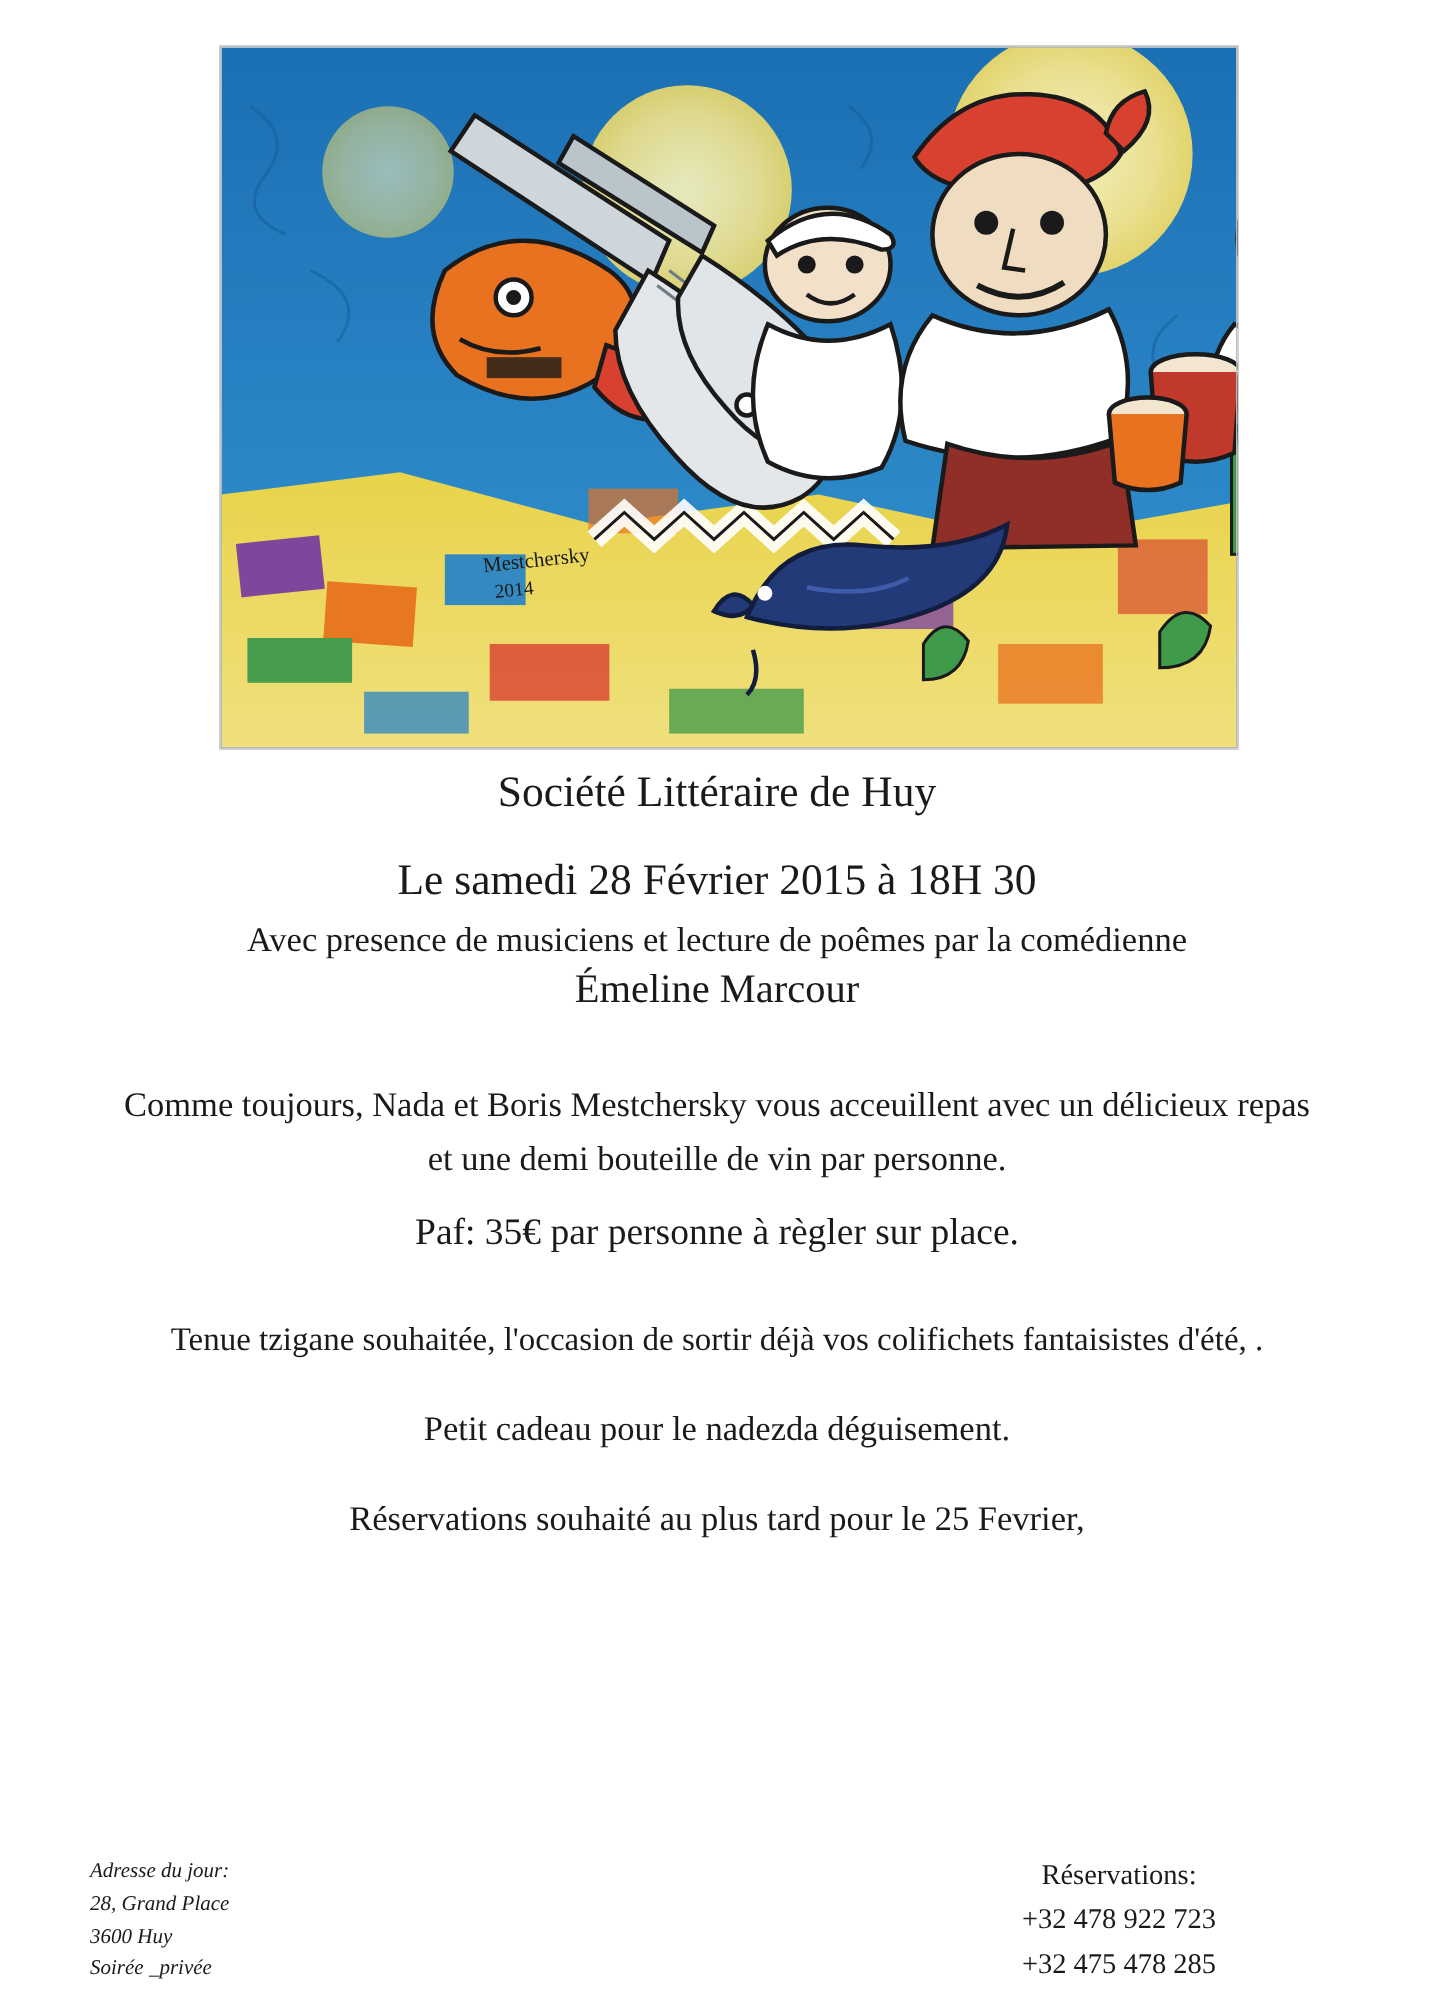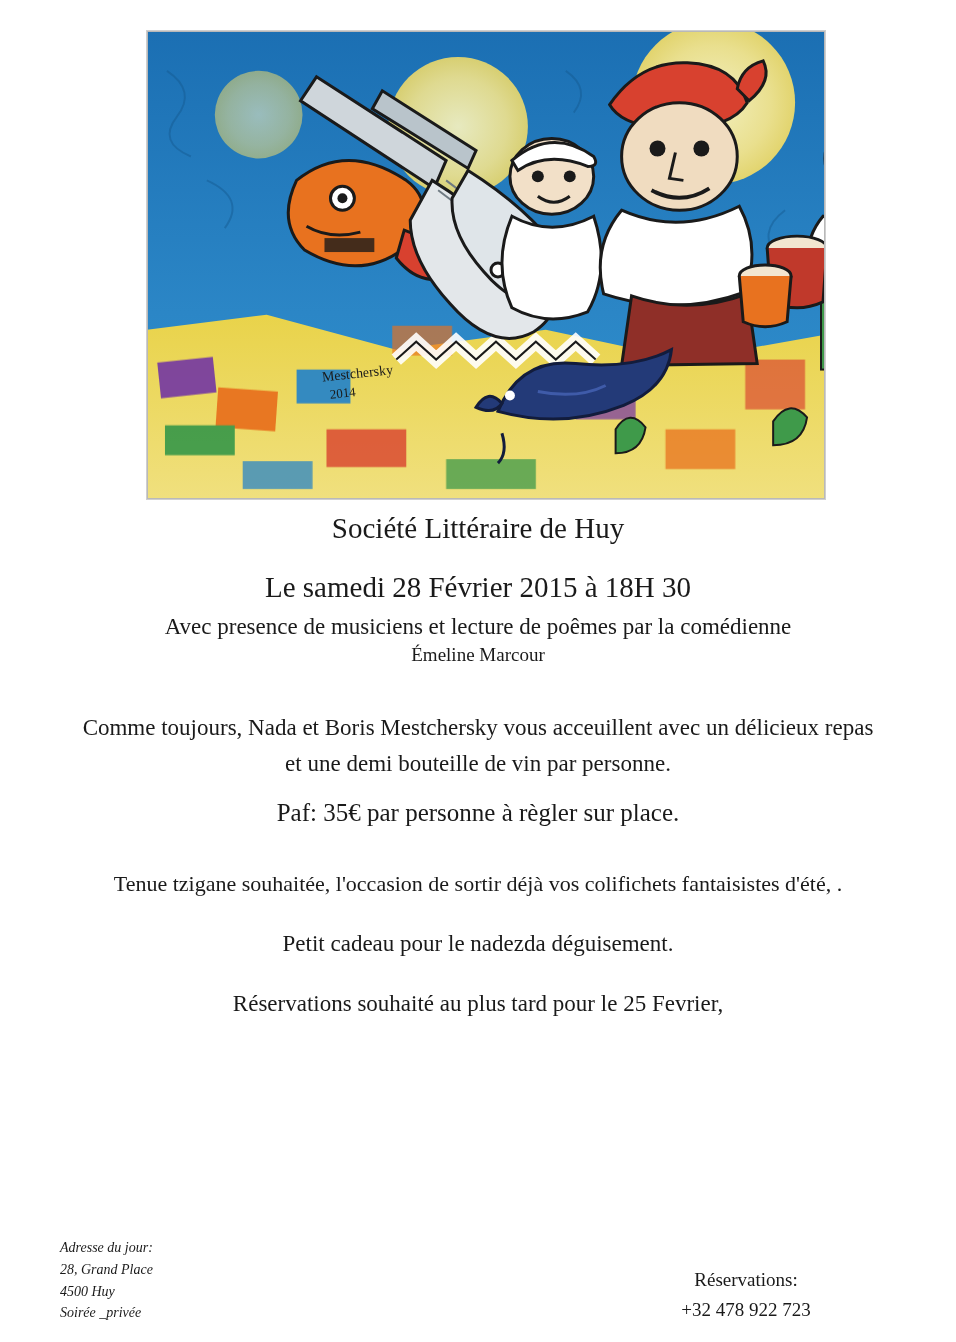--- a/index.html
+++ b/index.html
@@ -62,21 +62,21 @@
   }
   .line-date {
     font-size: 29px;
     margin: 0 0 10px 0;
   }
   .line-sub1 {
     font-size: 23px;
     margin: 0 0 4px 0;
   }
   .line-sub2 {
-    font-size: 19px;
+    font-size: 27px;
     margin: 0 0 44px 0;
   }
   .para {
     font-size: 23px;
     line-height: 1.55;
     margin: 0 auto;
     width: 800px;
   }
   .gap-s { height: 18px; }
   .gap-m { height: 34px; }
@@ -293,22 +293,23 @@
     <p class="line-cadeau">Petit cadeau pour le nadezda déguisement.</p>
 
     <div class="gap-m"></div>
 
     <p class="line-resa">Réservations souhaité au plus tard pour le 25 Fevrier,</p>
   </div>
 
   <div class="footer-left">
     <span class="footer-line">Adresse du jour:</span>
     <span class="footer-line">28, Grand Place</span>
-    <span class="footer-line">4500 Huy</span>
+    <span class="footer-line">3600 Huy</span>
     <span class="footer-line">Soirée _privée</span>
   </div>
 
   <div class="footer-right">
     <span class="footer-line">Réservations:</span>
     <span class="footer-line">+32 478 922 723</span>
+    <span class="footer-line">+32 475 478 285</span>
   </div>
 
 </div>
 
 </body></html>

